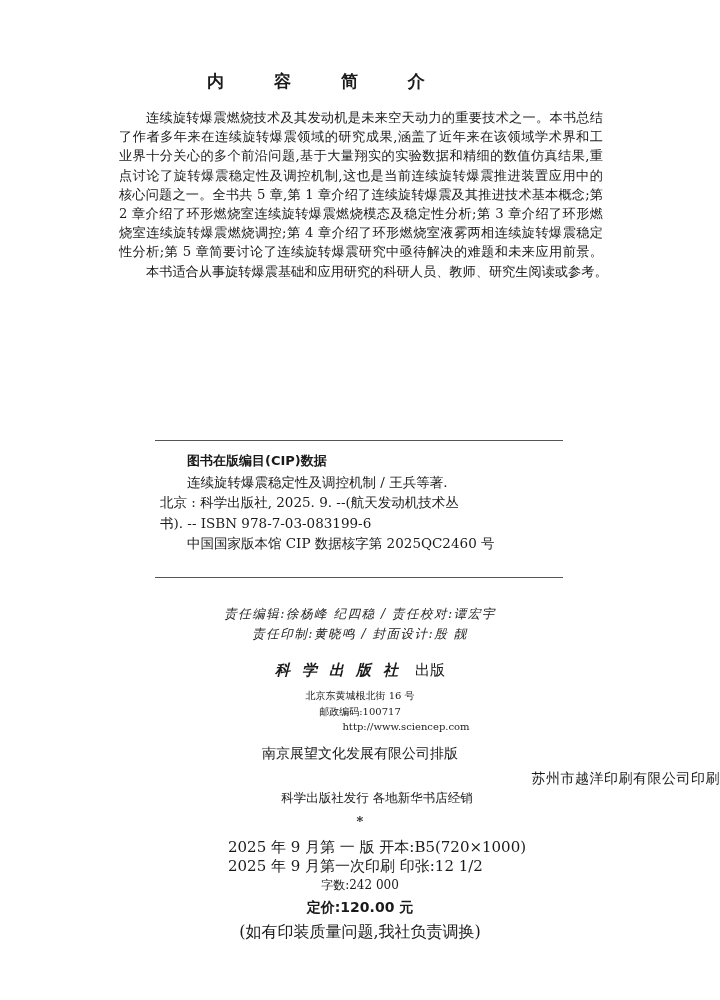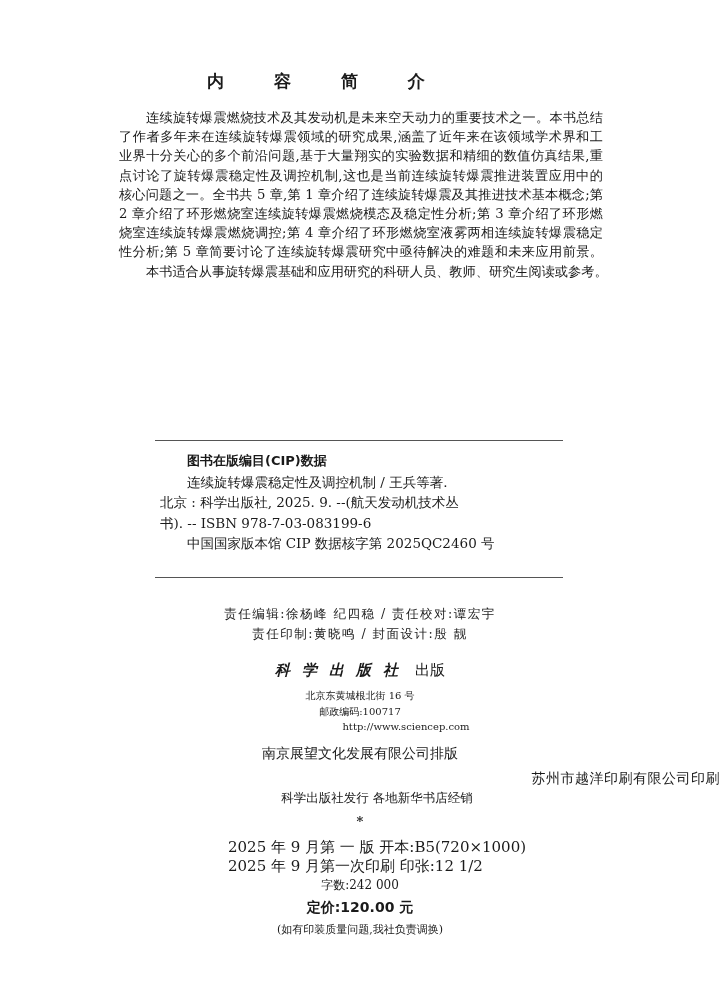--- a/index.html
+++ b/index.html
@@ -21,33 +21,33 @@
   }
   .abstract .line { display: block; text-align: justify; text-align-last: justify; white-space: nowrap; }
   .abstract .line.left { text-align-last: left; }
   .abstract .line.indent { padding-left: 27px; }
   .rule { left: 155px; width: 408px; height: 0; border-top: 1.2px solid #555; }
   .cip { left: 160px; width: 400px; top: 451px; font-size: 13.5px; line-height: 20.5px; }
   .cip .row { white-space: nowrap; }
   .cip .ind { padding-left: 27px; }
   .cip .heading { font-family: "DejaVu Sans", sans-serif; font-weight: bold; font-size: 13px; }
   .center { left: 0; width: 720px; text-align: center; white-space: nowrap; }
-  .credits { font-size: 12.5px; line-height: 20px; letter-spacing: 1.5px; }
+  .credits { font-size: 12.5px; line-height: 20px; letter-spacing: 1.5px; font-style: italic; }
   .publisher { font-size: 15px; }
   .publisher .brand { font-weight: bold; letter-spacing: 12px; font-style: italic; }
   .small { font-size: 10px; }
   .url { font-size: 10px; padding-left: 46px; }
   .typeset { font-size: 14px; }
   .print { font-size: 14px; letter-spacing: 0.5px; }
   .dist { font-size: 12.5px; margin-left: 17px; }
   .star { font-size: 13px; font-weight: bold; }
   .edition { left: 228px; font-size: 15px; line-height: 19px; white-space: nowrap; }
   .wordcount { font-size: 12px; }
   .price { font-family: "DejaVu Sans", sans-serif; font-weight: bold; font-size: 14px; }
-  .notice { font-size: 11px; }
+  .notice { font-size: 16px; }
 </style>
 </head>
 <body>
 
 <div class="abs title">内 容 简 介</div>
 
 <div class="abs abstract">
   <span class="line indent">连续旋转爆震燃烧技术及其发动机是未来空天动力的重要技术之一。本书总结</span>
   <span class="line">了作者多年来在连续旋转爆震领域的研究成果,涵盖了近年来在该领域学术界和工</span>
   <span class="line">业界十分关心的多个前沿问题,基于大量翔实的实验数据和精细的数值仿真结果,重</span>

